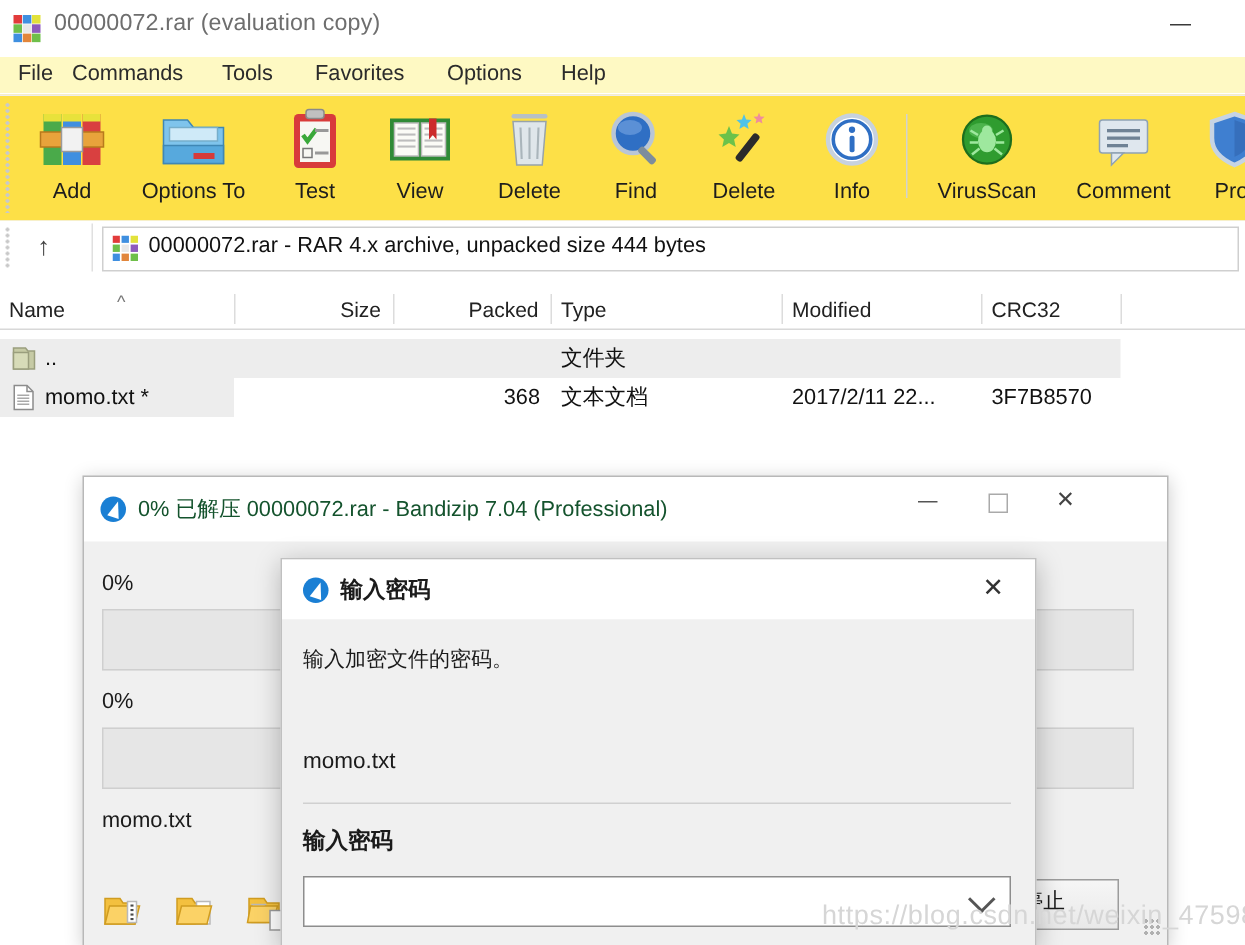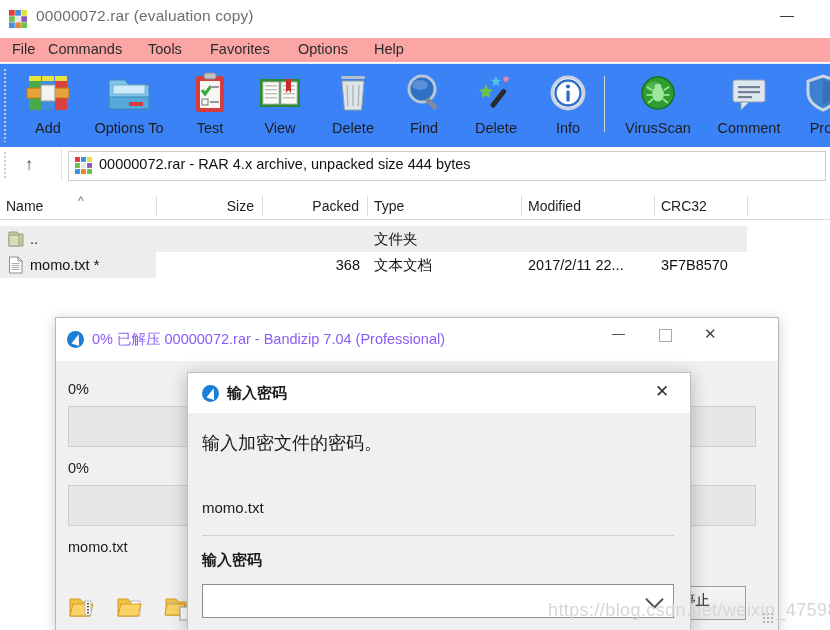--- a/index.html
+++ b/index.html
@@ -12,24 +12,24 @@
 
   
   #winrar{position:absolute;left:0;top:0;width:830px;height:630px;background:#ffffff;}
 
   .wr-titlebar{position:absolute;left:0;top:0;width:830px;height:38px;background:#ffffff;}
   .wr-title-icon{position:absolute;left:8px;top:9px;width:20px;height:20px;}
   .wr-title-text{position:absolute;left:36px;top:7px;font-size:15.5px;color:#6e6e6e;white-space:nowrap;letter-spacing:.1px;}
   .wr-min{position:absolute;left:765px;top:0;width:46px;height:32px;cursor:default;}
   .wr-min::after{content:"";position:absolute;left:15px;top:16px;width:14px;height:1px;background:#3a3a3a;}
 
-  .wr-menubar{position:absolute;left:0;top:38px;width:830px;height:24px;background:#fca5a5;}
+  .wr-menubar{position:absolute;left:0;top:38px;width:830px;height:24px;background:#fef9c3;}
   .wr-menu{position:absolute;top:1px;font-size:14.5px;color:#2b2b2b;padding:2px 6px;cursor:default;white-space:nowrap;}
 
-  .wr-toolbar{position:absolute;left:0;top:63px;width:830px;height:83px;background:#3b82f6;
+  .wr-toolbar{position:absolute;left:0;top:63px;width:830px;height:83px;background:#fde047;
     border-top:1px solid #ededed;border-bottom:1px solid #e2e2e2;}
   .tb-grip{position:absolute;left:3px;top:4px;width:4px;height:74px;
      background-image:radial-gradient(#c9c9c9 40%, transparent 41%);
      background-size:4px 4px;background-repeat:repeat-y;}
   .tb-btn{position:absolute;top:4px;width:auto;text-align:center;cursor:default;}
   .tb-ico{height:50px;width:52px;margin:0 auto;position:relative;}
   .tb-lbl{font-size:14.5px;color:#1d1d1d;margin-top:2px;white-space:nowrap;}
   .tb-sep{position:absolute;top:12px;width:1px;height:56px;background:#d2d2d2;}
 
   .wr-addrbar{position:absolute;left:0;top:147px;width:830px;height:36px;background:#ffffff;}
@@ -57,21 +57,21 @@
   .row-ico{position:absolute;left:8px;top:4px;width:16px;height:18px;}
 
   
   #bandizip{position:absolute;left:55px;top:317px;width:722px;height:313px;
     background:#f0f0f0;border:1px solid #b8b8b8;box-shadow:0 2px 12px rgba(0,0,0,.20);}
   .bz-titlebar{position:absolute;left:0;top:0;width:722px;height:43px;background:#ffffff;border-bottom:1px solid #ffffff;}
   .bz-ico{position:absolute;left:11px;top:13px;width:17px;height:17px;border-radius:50%;background:#1a7fd4;}
   .bz-ico::after{content:"";position:absolute;left:6px;top:3px;width:0;height:0;
     border-left:4px solid transparent;border-right:4px solid transparent;border-bottom:11px solid #fff;
     transform:rotate(18deg);}
-  .bz-title{position:absolute;left:36px;top:12px;font-size:14.5px;color:#8b5cf6;white-space:nowrap;}
+  .bz-title{position:absolute;left:36px;top:12px;font-size:14.5px;color:#14532d;white-space:nowrap;}
   .bz-btn{position:absolute;top:0;width:46px;height:31px;cursor:default;}
   .bz-min{left:540px;}
   .bz-max{left:586px;}
   .bz-close{left:632px;}
   .bz-min::after{content:"";position:absolute;left:16px;top:16px;width:13px;height:1px;background:#555;}
   .bz-max::after{content:"";position:absolute;left:17px;top:11px;width:11px;height:11px;border:1px solid #aaa;}
   .bz-close-g{position:absolute;left:16px;top:9px;font-size:15px;color:#444;line-height:14px;}
 
   .bz-body{position:absolute;left:0;top:43px;width:722px;height:269px;background:#f0f0f0;}
   .bz-pct{position:absolute;font-size:14.5px;color:#1b1b1b;}
@@ -90,21 +90,21 @@
      background:#f0f0f0;border:1px solid #c0c0c0;box-shadow:0 3px 16px rgba(0,0,0,.25);}
   .pd-titlebar{position:absolute;left:0;top:0;width:502px;height:40px;background:#ffffff;}
   .pd-ico{position:absolute;left:14px;top:12px;width:17px;height:17px;border-radius:50%;background:#1a7fd4;}
   .pd-ico::after{content:"";position:absolute;left:6px;top:3px;width:0;height:0;
     border-left:4px solid transparent;border-right:4px solid transparent;border-bottom:11px solid #fff;
     transform:rotate(18deg);}
   .pd-title{position:absolute;left:39px;top:11px;font-size:15px;color:#1b1b1b;font-weight:bold;white-space:nowrap;}
   .pd-close{position:absolute;left:452px;top:0;width:46px;height:38px;cursor:default;}
   .pd-close-g{position:absolute;left:15px;top:10px;font-size:17px;color:#333;line-height:17px;}
   .pd-body{position:absolute;left:0;top:40px;width:502px;height:218px;background:#f0f0f0;}
-  .pd-desc{position:absolute;left:14px;top:18px;font-size:18px;color:#1b1b1b;white-space:nowrap;}
+  .pd-desc{position:absolute;left:14px;top:18px;font-size:14px;color:#1b1b1b;white-space:nowrap;}
   .pd-file{position:absolute;left:14px;top:86px;font-size:15px;color:#1b1b1b;white-space:nowrap;}
   .pd-rule{position:absolute;left:14px;top:122px;width:472px;height:1px;background:#d0d0d0;}
   .pd-label{position:absolute;left:14px;top:138px;font-size:15px;color:#1b1b1b;font-weight:bold;white-space:nowrap;}
   .pd-combo{position:absolute;left:14px;top:171px;width:470px;height:32px;background:#ffffff;border:1px solid #8d8d8d;}
   .pd-combo-input{position:absolute;left:6px;top:0;width:430px;height:30px;border:0;outline:none;background:transparent;
      font-family:"Liberation Sans",sans-serif;font-size:14.5px;color:#111;}
   .pd-chev{position:absolute;right:12px;top:8px;width:11px;height:11px;border-right:2px solid #555;border-bottom:2px solid #555;transform:rotate(45deg);}
 
   
   .wm{position:absolute;left:548px;top:600px;font-size:18px;color:#d6d6d6;white-space:nowrap;

